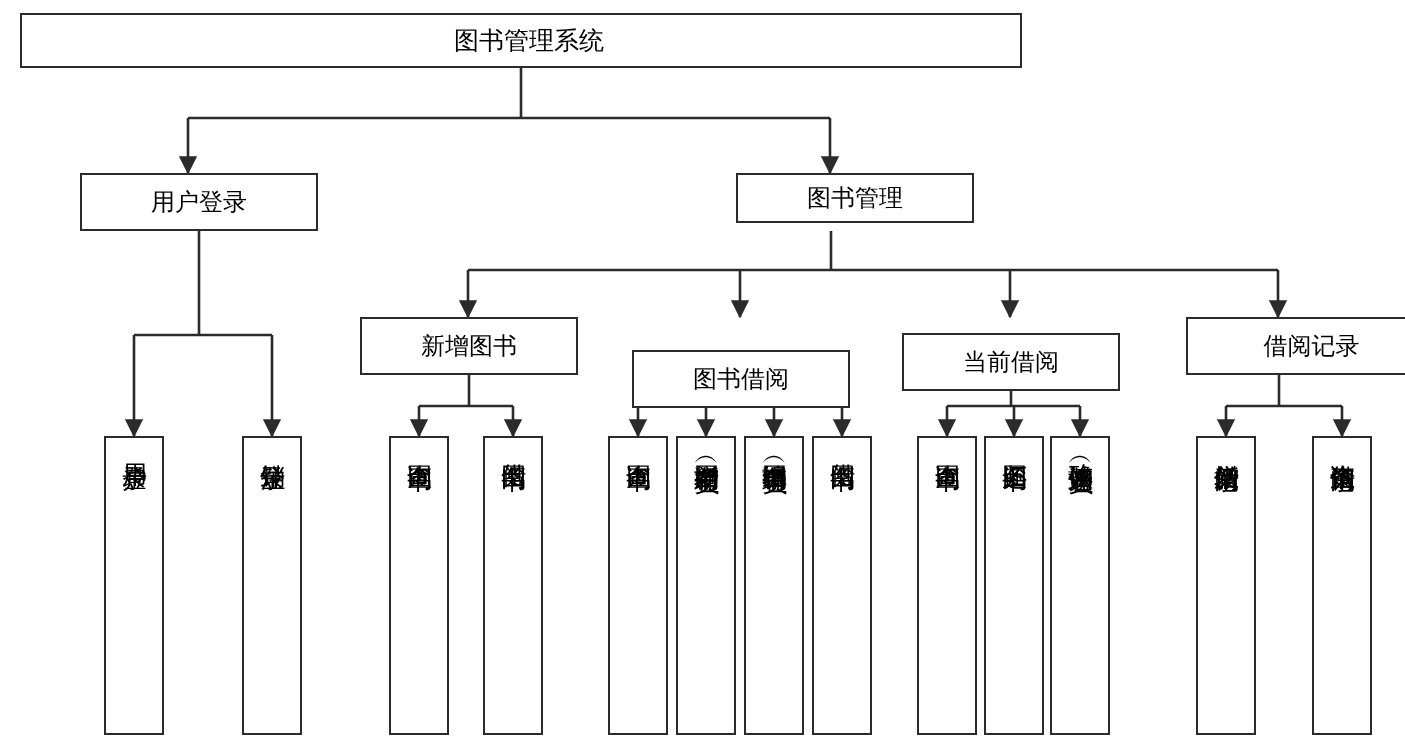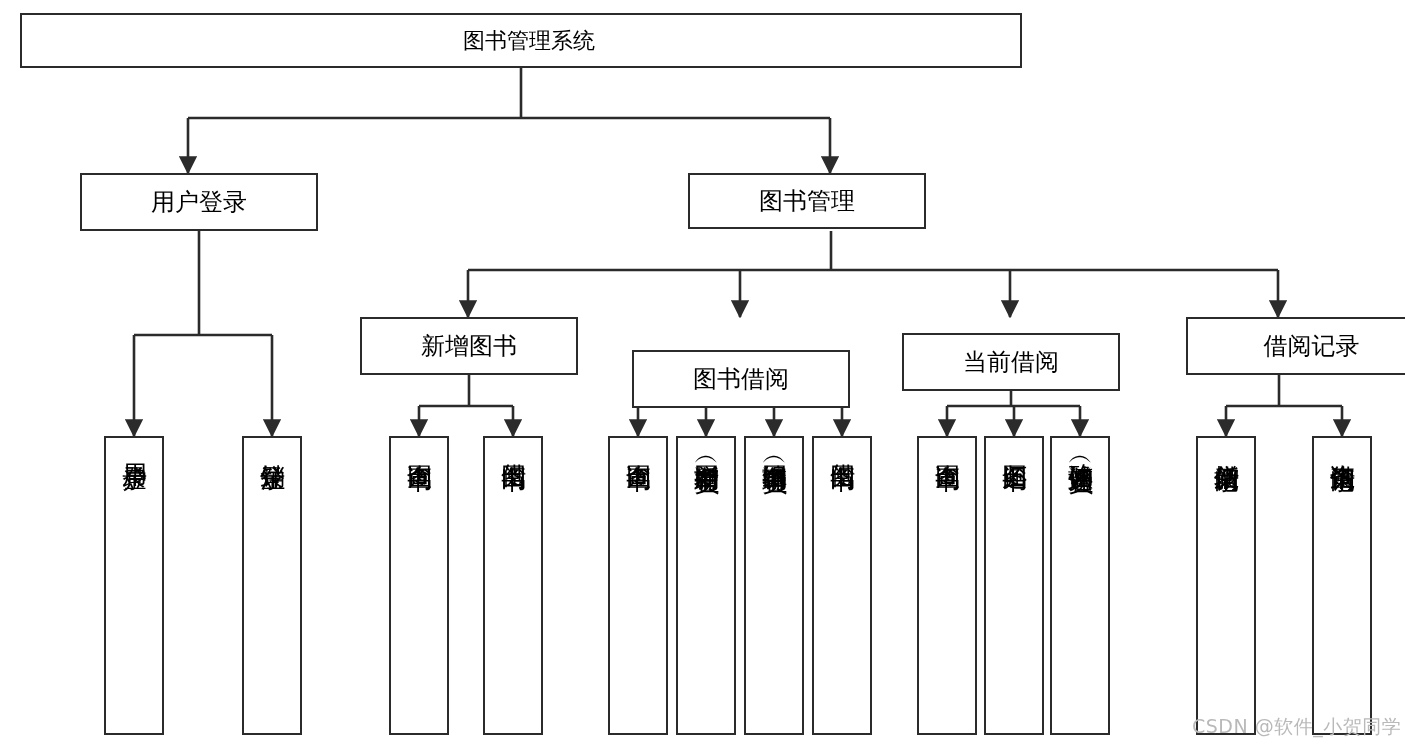--- a/index.html
+++ b/index.html
@@ -31,21 +31,21 @@
     position: absolute;
     box-sizing: border-box;
     border: 2.5px solid #2b2b2b;
     background: #ffffff;
     display: flex;
     align-items: center;
     justify-content: center;
     text-align: center;
   }
   .node.root {
-    font-size: 22px;
+    font-size: 25px;
     padding-left: 16px;
   }
   .node.level2 {
     font-size: 24px;
   }
   .node.leaf {
     align-items: flex-start;
     justify-content: center;
     padding-top: 6px;
   }
@@ -116,21 +116,21 @@
       </g>
   </svg>
 
   <div id="nodes-layer">
       <div class="node root" style="left: 20px; top: 13px; width: 1002px; height: 55px;">
         <span class="hlabel">图书管理系统</span>
       </div>
       <div class="node level2" style="left: 80px; top: 173px; width: 238px; height: 58px;">
         <span class="hlabel">用户登录</span>
       </div>
-      <div class="node level2" style="left: 688px; top: 173px; width: 238px; height: 56px;">
+      <div class="node level2" style="left: 736px; top: 173px; width: 238px; height: 50px;">
         <span class="hlabel">图书管理</span>
       </div>
       <div class="node level2" style="left: 360px; top: 317px; width: 218px; height: 58px;">
         <span class="hlabel">新增图书</span>
       </div>
       <div class="node level2" style="left: 632px; top: 317px; width: 218px; height: 58px; margin-top: 33px;">
         <span class="hlabel">图书借阅</span>
       </div>
       <div class="node level2" style="left: 902px; top: 317px; width: 218px; height: 58px; margin-top: 16px;">
         <span class="hlabel">当前借阅</span>
@@ -172,15 +172,14 @@
         <span class="vlabel">确认归还（管理员）</span>
       </div>
       <div class="node leaf" style="left: 1196px; top: 436px; width: 60px; height: 299px;">
         <span class="vlabel">新增借阅记录</span>
       </div>
       <div class="node leaf" style="left: 1312px; top: 436px; width: 60px; height: 299px;">
         <span class="vlabel">查询借阅记录</span>
       </div>
     </div>
 
-  <div class="watermark" style="left: 1192px; top: 714px;">CSDN @软件_小贺同学</div>
 
 </div>
 
 </body></html>

